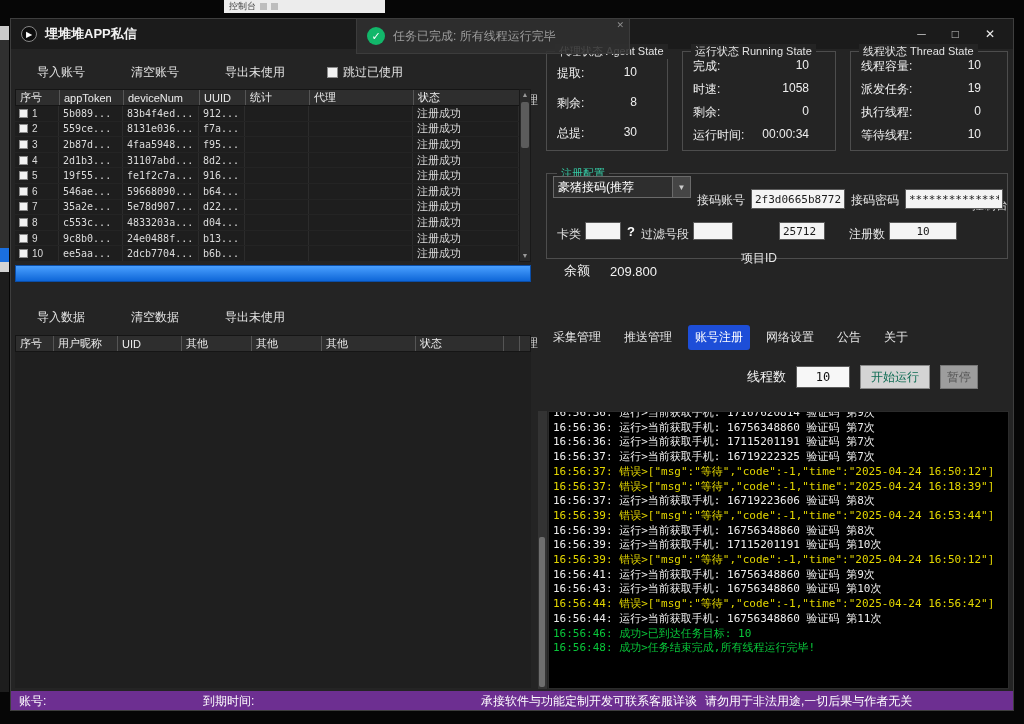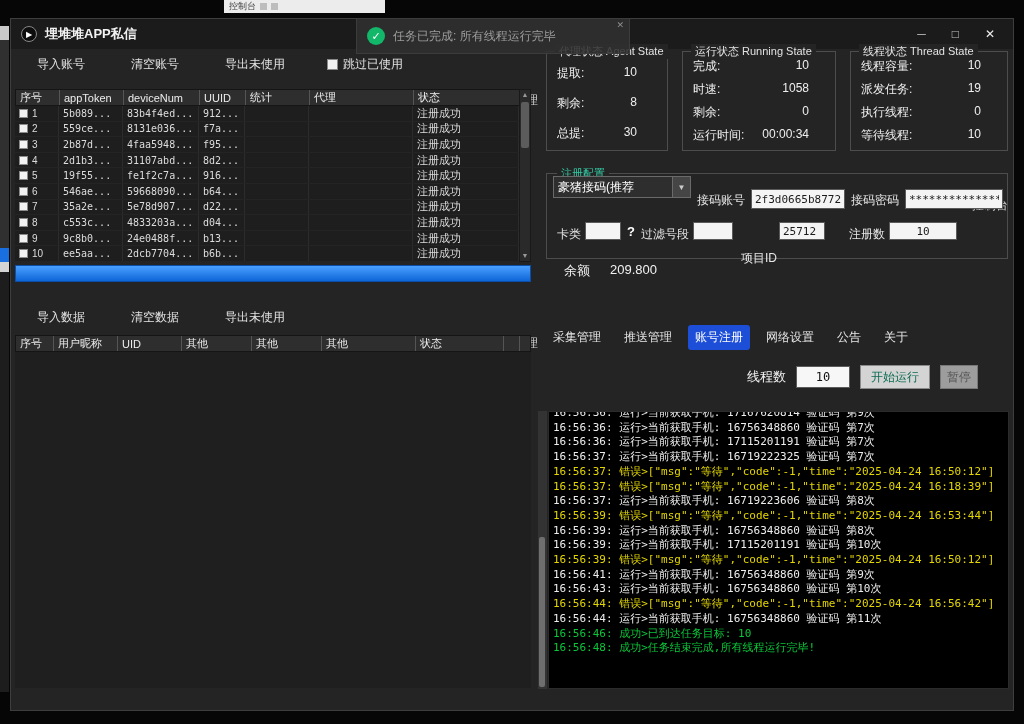--- a/index.html
+++ b/index.html
@@ -63,21 +63,21 @@
   .dropdown{position:absolute;left:6px;top:2px;width:138px;height:22px;display:flex;background:#2e2e2e;
             border:1px solid #6a6a6a;}
   .dd-text{flex:1;font-size:12px;color:#fff;padding:2px 4px;white-space:nowrap;overflow:hidden;}
   .dd-btn{width:18px;background:#454545;border-left:1px solid #6a6a6a;color:#ccc;font-size:8px;
           display:flex;align-items:center;justify-content:center;}
   .flabel{position:absolute;font-size:12px;color:#e6e6e6;white-space:nowrap;}
   .tinput{position:absolute;background:#f4f4f4;color:#1a1a1a;border:1px solid #5a5a5a;font-size:11px;
           padding:1px 3px;height:20px;font-family:"DejaVu Sans Mono",monospace;}
   .help{position:absolute;font-size:13px;color:#fff;font-weight:bold;}
 
-  .balance{position:absolute;left:553px;top:243px;display:flex;gap:20px;font-size:13px;color:#f2f2f2;}
+  .balance{position:absolute;left:553px;top:243px;display:flex;gap:20px;font-size:13px;color:#f2f2f2;align-items:center;}
 
   .tabbar{position:absolute;left:535px;top:306px;width:462px;display:flex;align-items:center;gap:9px;font-size:12px;}
   .tab{padding:4px 7px;color:#e6e6e6;white-space:nowrap;}
   .tab.active{background:#1d4ed8;color:#fff;border-radius:3px;}
 
   .runbar{position:absolute;left:535px;top:344px;width:462px;height:28px;display:flex;align-items:center;
           justify-content:flex-end;gap:10px;padding-right:30px;}
   .rlabel{font-size:13px;color:#f2f2f2;}
   .thread-input{position:static;width:54px;height:22px;background:#f7f7f7;color:#111;border:1px solid #5a5a5a;
                 font-size:12px;text-align:center;font-family:"DejaVu Sans Mono",monospace;}
@@ -128,21 +128,21 @@
       <span class="title">埋堆堆APP私信</span>
       <div class="wincontrols">
         <span>─</span>
         <span>□</span>
         <span class="close">✕</span>
       </div>
     </div>
 
     <div class="panel-label" style="top:33px;left:0;width:527px;">账号管理</div>
 
-    <div class="toolbar" style="left:22px;top:34px;align-items:center;">
+    <div class="toolbar" style="left:22px;top:42px;align-items:center;">
       <button class="flatbtn">导入账号</button>
       <button class="flatbtn">清空账号</button>
       <button class="flatbtn">导出未使用</button>
       <span class="ckgroup">
         <span class="cbx"></span>
         <span>跳过已使用</span>
       </span>
     </div>
 
     <div class="table" style="left:4px;top:70px;width:516px;height:174px;">
@@ -436,20 +436,26 @@
           <div class="logline error">16:56:39: 错误&gt;["msg":"等待","code":-1,"time":"2025-04-24 16:50:12"]</div>
           <div class="logline normal">16:56:41: 运行&gt;当前获取手机: 16756348860  验证码 第9次</div>
           <div class="logline normal">16:56:43: 运行&gt;当前获取手机: 16756348860  验证码 第10次</div>
           <div class="logline error">16:56:44: 错误&gt;["msg":"等待","code":-1,"time":"2025-04-24 16:56:42"]</div>
           <div class="logline normal">16:56:44: 运行&gt;当前获取手机: 16756348860  验证码 第11次</div>
           <div class="logline success">16:56:46: 成功&gt;已到达任务目标: 10</div>
           <div class="logline success">16:56:48: 成功&gt;任务结束完成,所有线程运行完毕!</div>
         </div>
     </div>
 
+    <div class="statusbar">
+      <span class="sb-acc">账号:</span>
+      <span class="sb-exp">到期时间:</span>
+      <span class="sb-n1">承接软件与功能定制开发可联系客服详谈</span>
+      <span class="sb-n2">请勿用于非法用途,一切后果与作者无关</span>
+    </div>
   </div>
 
   <div class="toast">
     <span class="toast-icon">✓</span>
     <span class="toast-text">任务已完成: 所有线程运行完毕</span>
     <span class="toast-close">✕</span>
   </div>
 
 </div>
 

